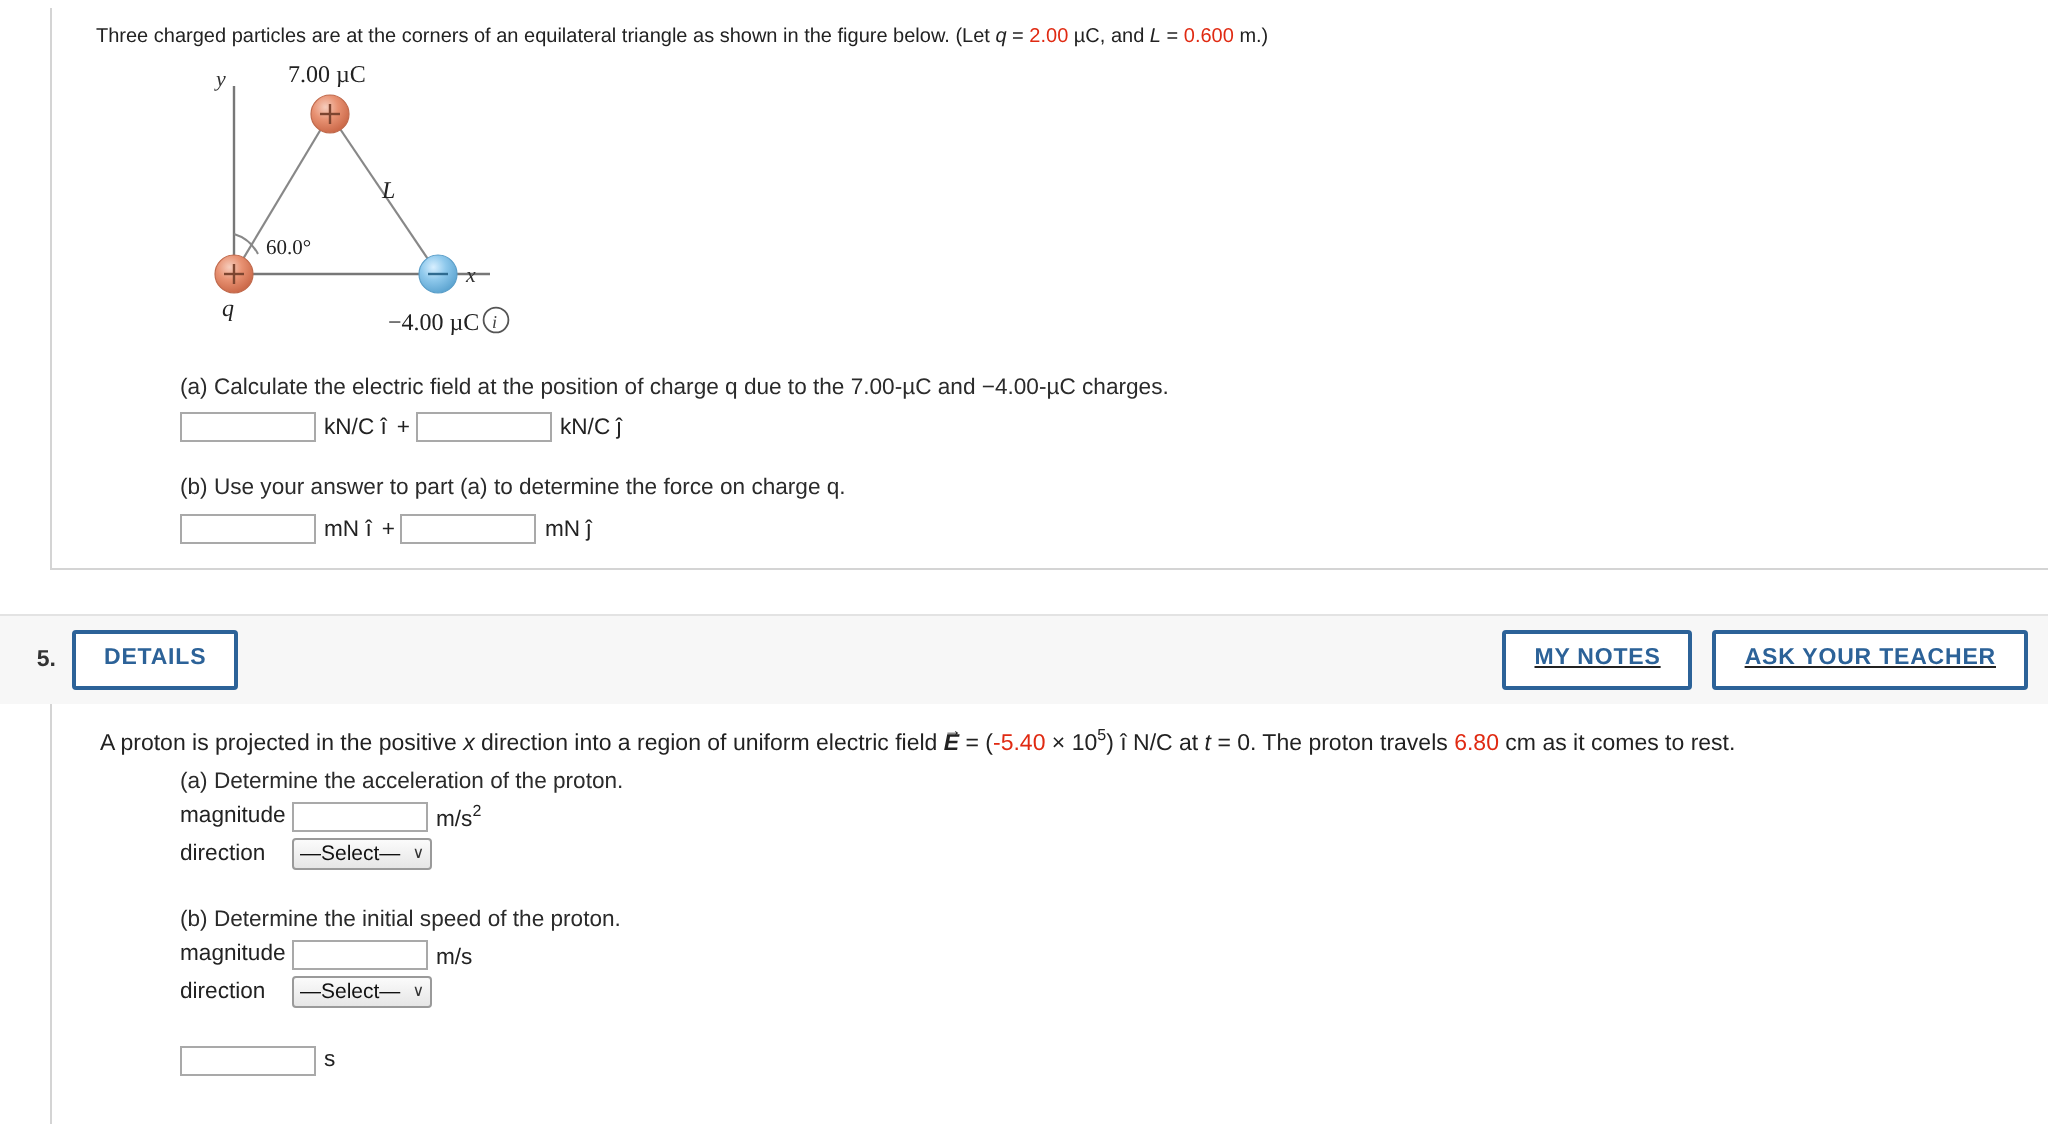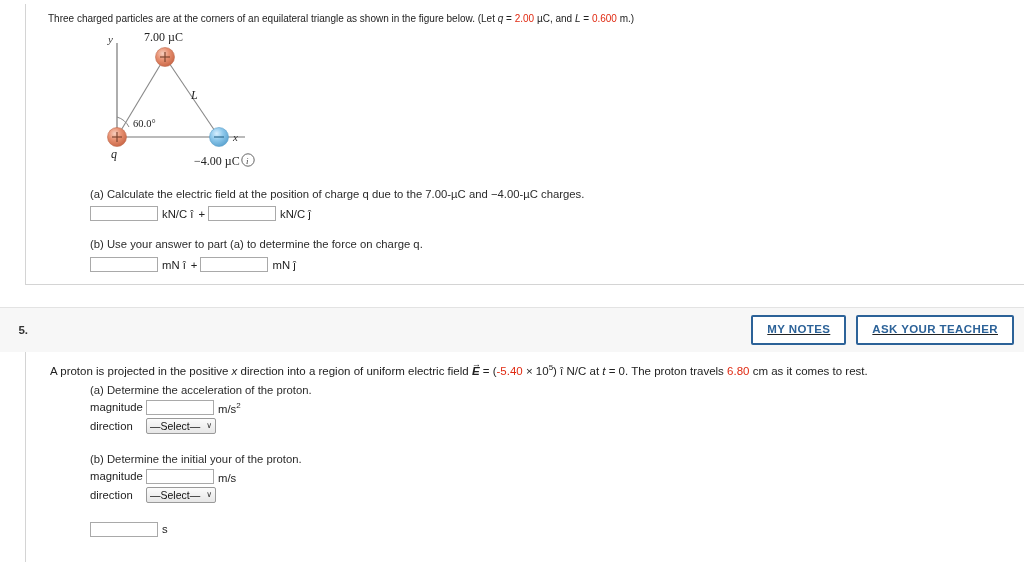--- a/index.html
+++ b/index.html
@@ -261,20 +261,21 @@
       </div>
     </div>
 
   </div>
 </div>
 
 <div class="q-spacer"></div>
 
 <div class="q-header">
   <div class="q-number">5.</div>
+  <button class="btn">DETAILS</button>
   <div class="header-right">
     <button class="btn">MY NOTES</button>
     <button class="btn">ASK YOUR TEACHER</button>
   </div>
 </div>
 
 <div class="question-panel q5-panel">
 
   <div class="q5-stem">
     <span>A proton is projected in the positive </span><span class="ital">x</span><span> direction into a region of uniform electric field </span><span style="font-weight:bold;position:relative;"><span style="position:absolute;top:-7px;left:0;font-size:9px;font-weight:normal;">→</span><span class="ital">E</span></span><span> = (</span><span class="val-red">-5.40</span><span> × 10</span><sup>5</sup><span>) î N/C at </span><span class="ital">t</span><span> = 0. The proton travels </span><span class="val-red">6.80</span><span> cm as it comes to rest.</span>
@@ -294,21 +295,21 @@
         <span class="sel">
             <span>—Select—</span>
             <span class="chev">∨</span>
           </span>
       </div>
     </div>
 
     <div class="part-gap"></div>
 
     <div>
-      <div class="part-head">(b) Determine the initial your of the proton.</div>
+      <div class="part-head">(b) Determine the initial speed of the proton.</div>
       <div class="mag-row">
         <span class="mag-label">magnitude</span>
         <span class="ans-input"></span>
         <span class="unit"><span>m/s</span><sup></sup></span>
       </div>
       <div class="mag-row">
         <span class="dir-label">direction</span>
         <span class="sel">
             <span>—Select—</span>
             <span class="chev">∨</span>

